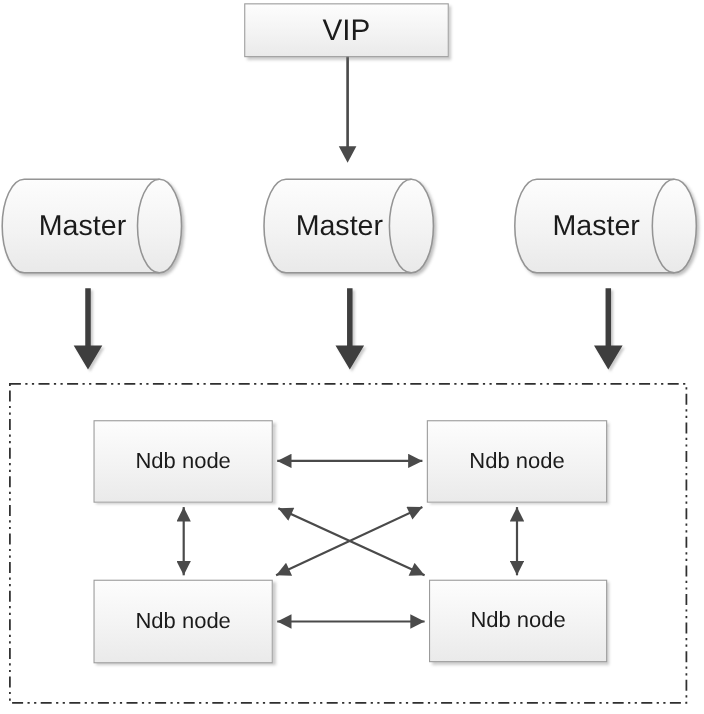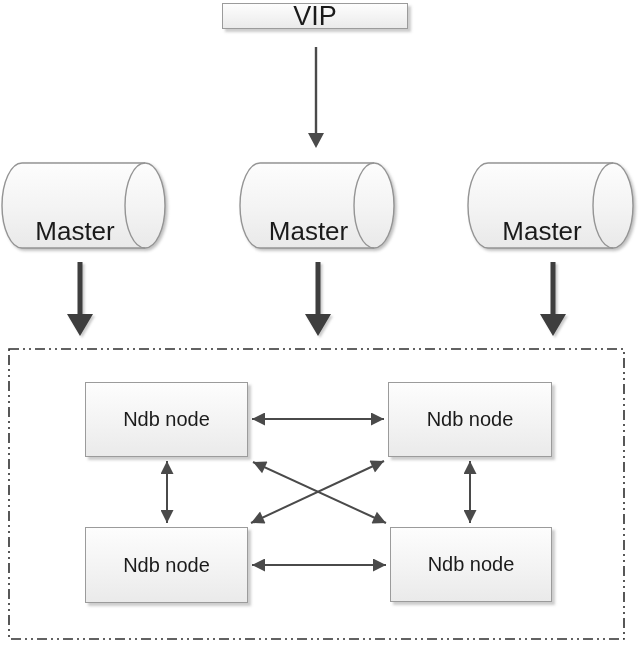--- a/index.html
+++ b/index.html
@@ -8,29 +8,29 @@
     font-family:"Liberation Sans", sans-serif;color:#1b1b1b;
   }
   #shapes{position:absolute;left:0;top:0;width:640px;height:649px;}
   .node-box{
     position:absolute;display:flex;align-items:center;justify-content:center;
     background:linear-gradient(180deg,#fdfdfd 0%,#f3f3f3 55%,#eaeaea 100%);
     border:1px solid #9b9b9b;
     box-shadow:2.5px 2.5px 2.5px rgba(110,110,110,0.35);
     box-sizing:border-box;
   }
-  .vip-box{left:222px;top:3px;width:186px;height:26px;font-size:27px;}
+  .vip-box{left:222px;top:3px;width:186px;height:49px;font-size:27px;}
   .ndb-box{font-size:20px;}
   #ndb-1{left:85px;top:382px;width:163px;height:75px;}
   #ndb-2{left:388px;top:382px;width:164px;height:75px;}
   #ndb-3{left:85px;top:527px;width:163px;height:76px;}
   #ndb-4{left:390px;top:527px;width:162px;height:75px;}
   .cyl-label{
     position:absolute;display:flex;align-items:center;justify-content:center;
-    font-size:26px;pointer-events:none;margin-top:26px;
+    font-size:26px;pointer-events:none;
   }
   #master-label-1{left:2px;top:163px;width:146px;height:85px;}
   #master-label-2{left:240px;top:163px;width:137px;height:85px;}
   #master-label-3{left:468px;top:163px;width:148px;height:85px;}
   .shadowed{filter:drop-shadow(2.5px 2.5px 1.5px rgba(110,110,110,0.45));}
   .soft-shadow{filter:drop-shadow(2px 2px 1px rgba(150,150,150,0.5));}
 </style>
 </head>
 <body>
 

